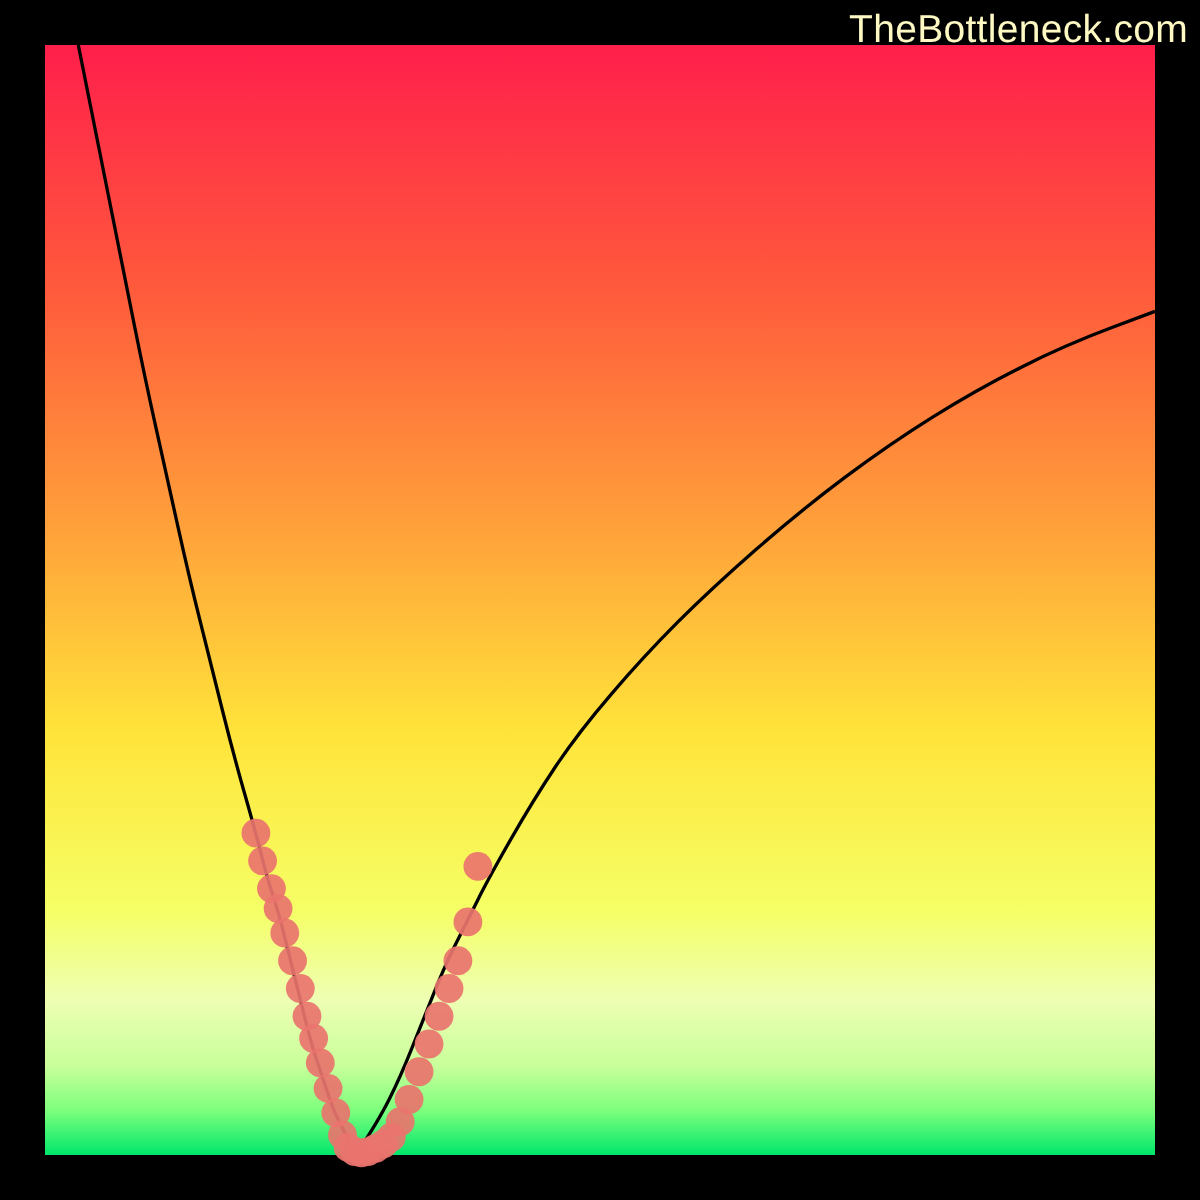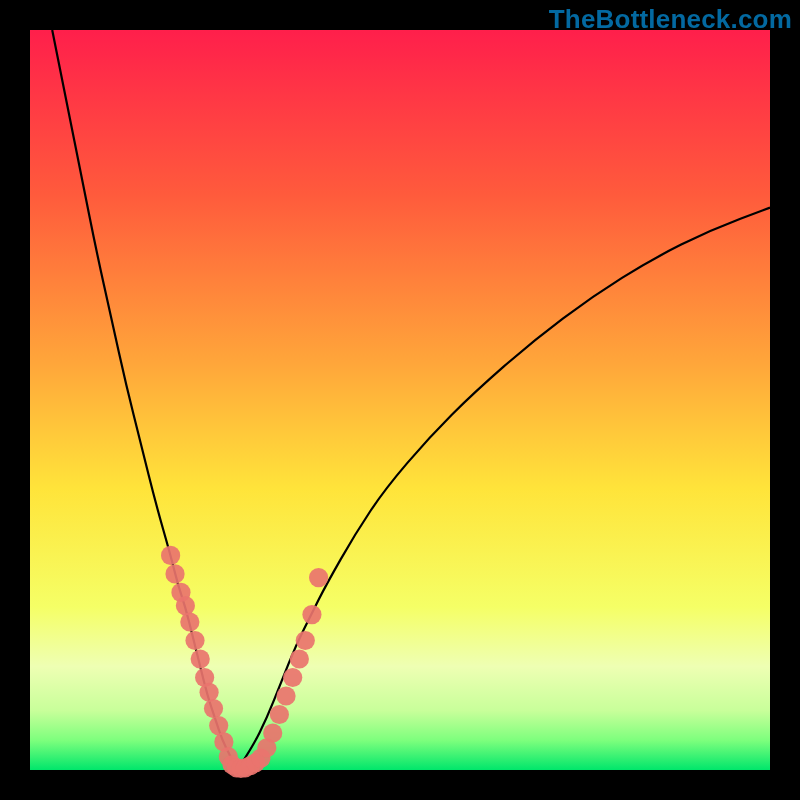--- a/index.html
+++ b/index.html
@@ -22,23 +22,23 @@
     left: 30px;
     top: 30px;
     width: 740px;
     height: 740px;
     
   }
   .watermark {
     position: absolute;
     top: 4px;
     right: 8px;
-    color: #0369a1;
+    color: #fef9c3;
     font-size: 26px;
-    font-weight: 700;
+    font-weight: 400;
     letter-spacing: 0.2px;
     user-select: none;
   }
   svg.overlay {
     position: absolute;
     left: 0;
     top: 0;
     width: 740px;
     height: 740px;
     overflow: visible;

